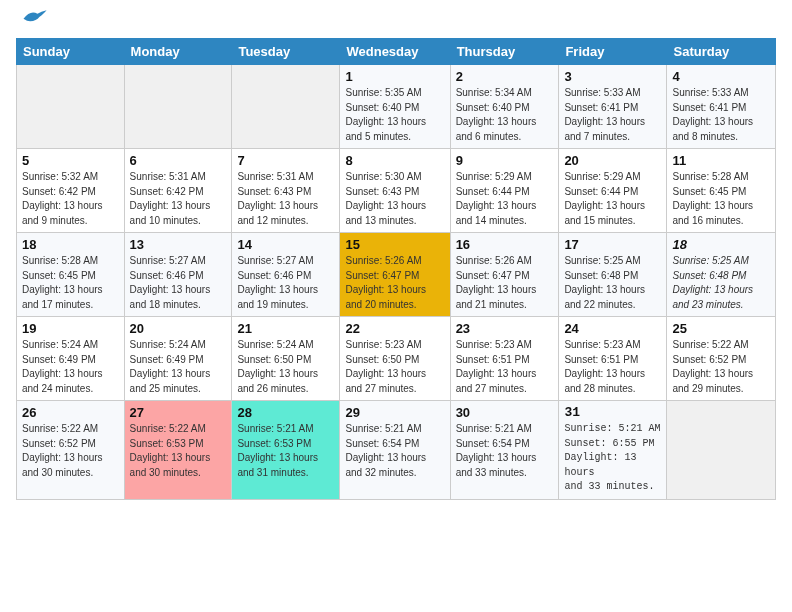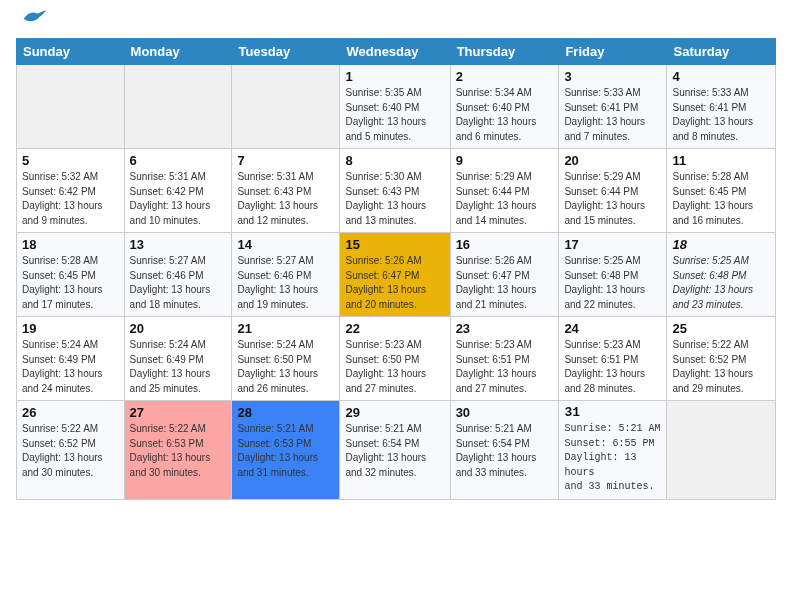--- a/index.html
+++ b/index.html
@@ -317,21 +317,21 @@
 Daylight: 13 hours
 and 30 minutes.</div>
         </td>
         <td style="background: #fca5a5;">
           <span class="day-num">27</span>
           <div class="day-info" style="white-space: pre-line;">Sunrise: 5:22 AM
 Sunset: 6:53 PM
 Daylight: 13 hours
 and 30 minutes.</div>
         </td>
-        <td style="background: #3b82f6;">
+        <td style="background: #5eead4;">
           <span class="day-num">28</span>
           <div class="day-info" style="white-space: pre-line;">Sunrise: 5:21 AM
 Sunset: 6:53 PM
 Daylight: 13 hours
 and 31 minutes.</div>
         </td>
         <td style="background: rgb(247, 249, 252);">
           <span class="day-num">29</span>
           <div class="day-info" style="white-space: pre-line;">Sunrise: 5:21 AM
 Sunset: 6:54 PM

